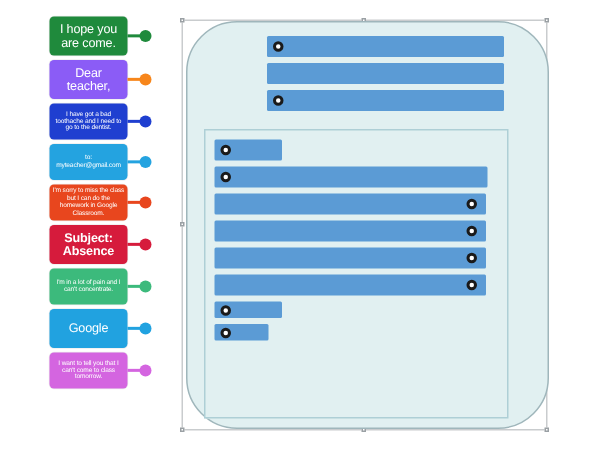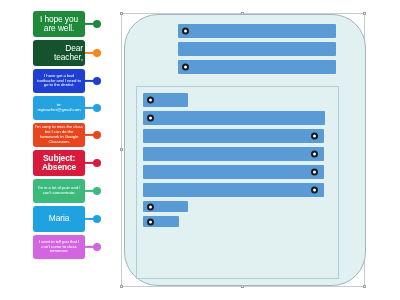--- a/index.html
+++ b/index.html
@@ -167,28 +167,28 @@
   .peg.left  { left: 4px; }
   .peg.right { right: 6px; }
 </style>
 </head>
 <body>
 
 <div id="stage">
 
   <div id="tile-column">
       <div class="tile-row">
-        <div class="tile big" style="background: rgb(31, 138, 60); height: 26px;">I hope you are well.</div>
+        <div class="tile big" style="background: rgb(31, 138, 60); height: 26px;">I hope you are come.</div>
         <span class="connector">
           <span class="stem" style="background: rgb(31, 138, 60);"></span>
           <span class="knob" style="background: rgb(31, 138, 60);"></span>
         </span>
       </div>
       <div class="tile-row">
-        <div class="tile big" style="background: #14532d; height: 26px; text-align: right;">Dear teacher,</div>
+        <div class="tile big" style="background: #8b5cf6; height: 26px;">Dear teacher,</div>
         <span class="connector">
           <span class="stem" style="background: rgb(247, 134, 27);"></span>
           <span class="knob" style="background: rgb(247, 134, 27);"></span>
         </span>
       </div>
       <div class="tile-row">
         <div class="tile small" style="background: rgb(31, 63, 208); height: 24px;">I have got a bad toothache and I need to go to the dentist.</div>
         <span class="connector">
           <span class="stem" style="background: rgb(31, 63, 208);"></span>
           <span class="knob" style="background: rgb(31, 63, 208);"></span>
@@ -216,21 +216,21 @@
         </span>
       </div>
       <div class="tile-row">
         <div class="tile small" style="background: rgb(60, 186, 124); height: 24px;">I'm in a lot of pain and I can't concentrate.</div>
         <span class="connector">
           <span class="stem" style="background: rgb(60, 186, 124);"></span>
           <span class="knob" style="background: rgb(60, 186, 124);"></span>
         </span>
       </div>
       <div class="tile-row">
-        <div class="tile big" style="background: rgb(33, 162, 224); height: 26px;">Maria</div>
+        <div class="tile big" style="background: rgb(33, 162, 224); height: 26px;">Google</div>
         <span class="connector">
           <span class="stem" style="background: rgb(33, 162, 224);"></span>
           <span class="knob" style="background: rgb(33, 162, 224);"></span>
         </span>
       </div>
       <div class="tile-row">
         <div class="tile small" style="background: rgb(212, 101, 224); height: 24px;">I want to tell you that I can't come to class tomorrow.</div>
         <span class="connector">
           <span class="stem" style="background: rgb(212, 101, 224);"></span>
           <span class="knob" style="background: rgb(212, 101, 224);"></span>

